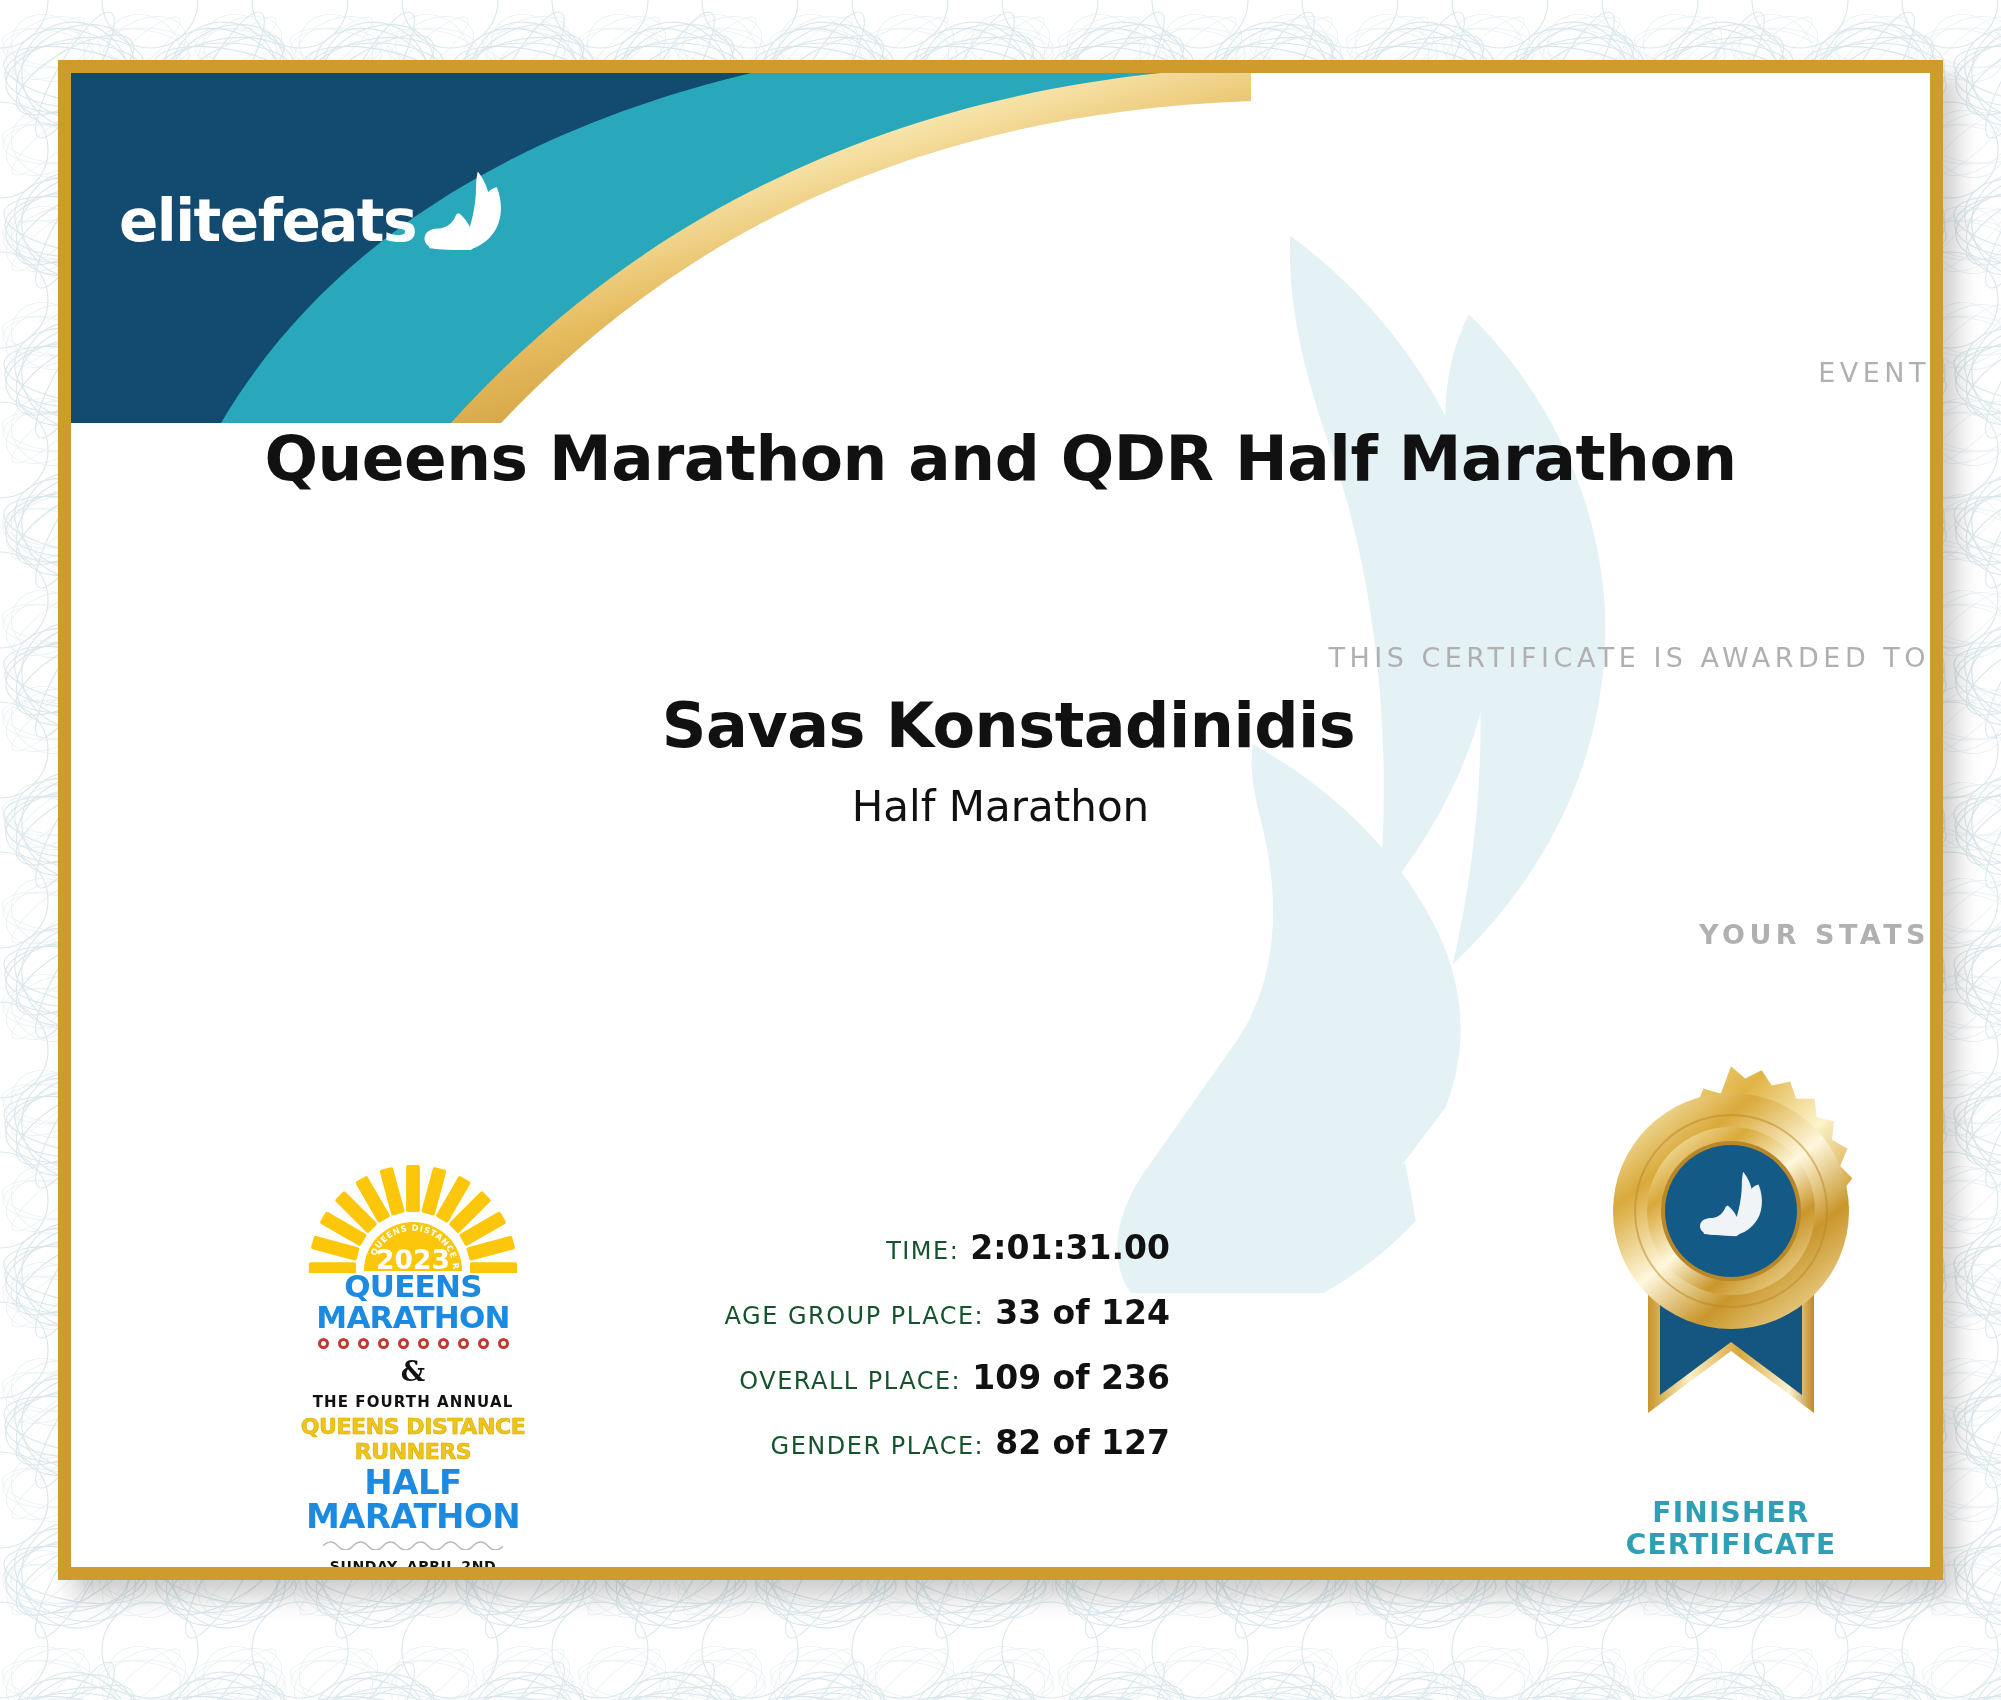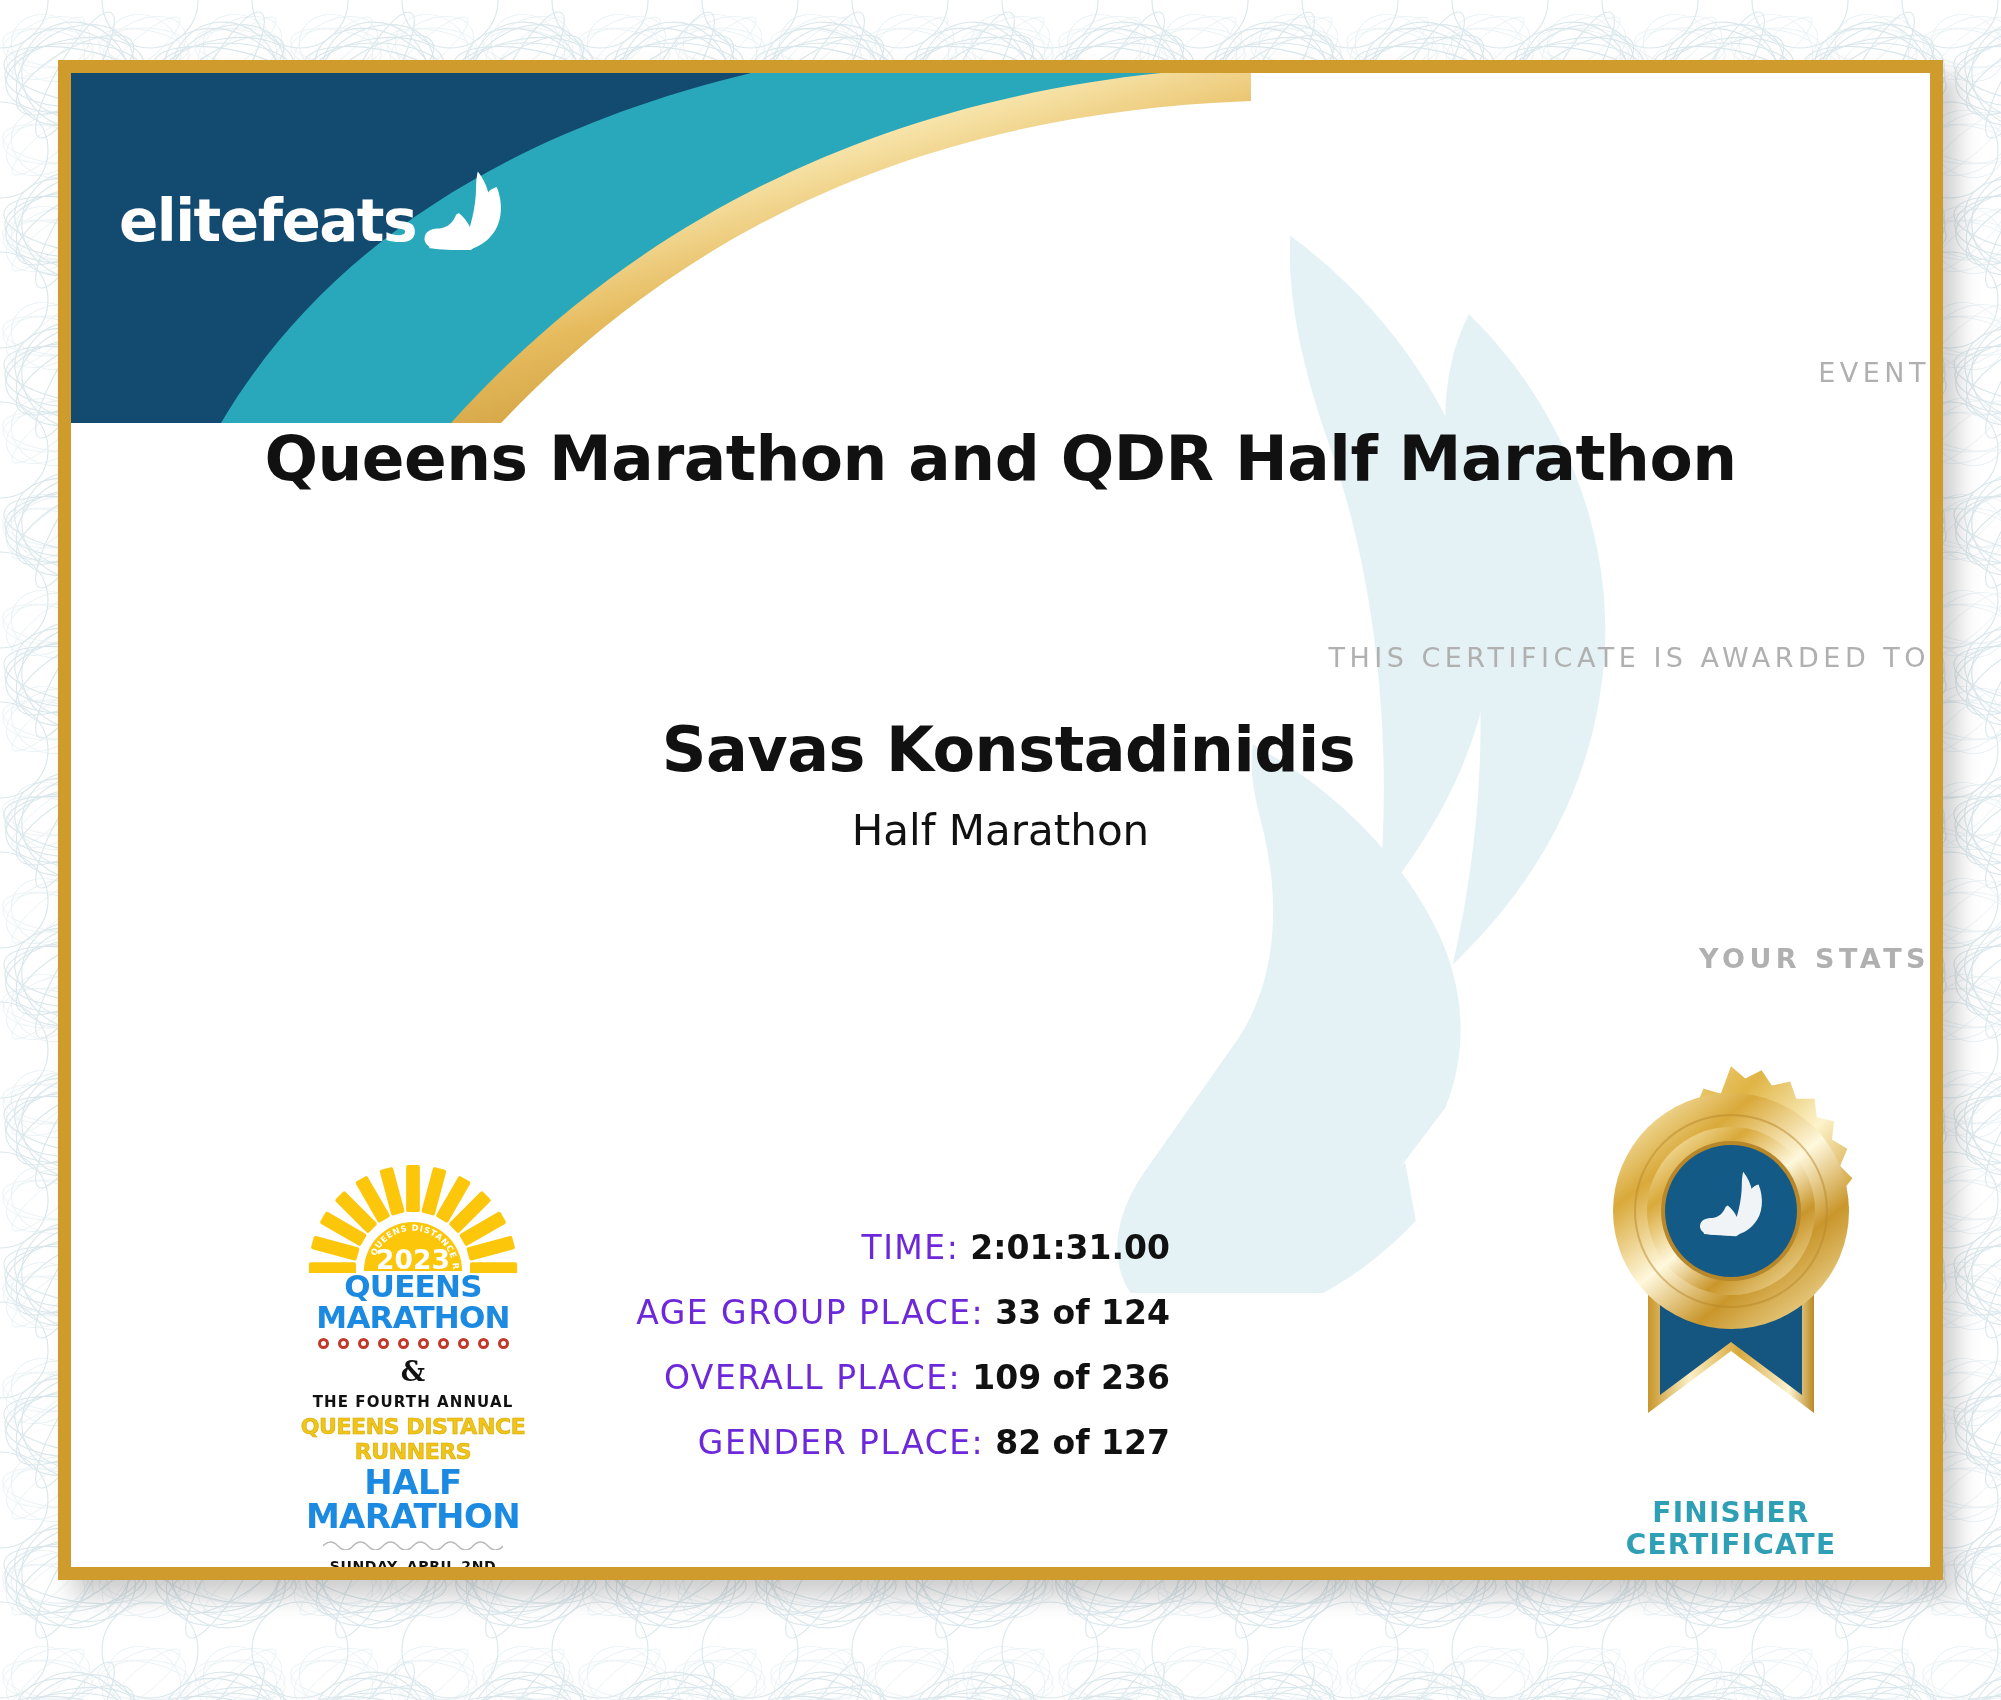--- a/index.html
+++ b/index.html
@@ -65,21 +65,21 @@
     font-family:"DejaVu Sans", sans-serif;
   }
 
   
   #stats-block{position:absolute; left:0; top:1155px; width:100%; z-index:5;}
   .stat-row{
     display:flex;justify-content:flex-end;align-items:baseline;
     padding-right:760px;margin-bottom:26px;
   }
   .stat-label{
-    color:#6d28d9;font-size:33px;letter-spacing:1.5px;font-weight:400;
+    color:#14532d;font-size:24px;letter-spacing:1.5px;font-weight:400;
     font-family:"DejaVu Sans", sans-serif;
   }
   .stat-value{
     color:#111111;font-size:33px;font-weight:700;margin-left:11px;
     font-family:"DejaVu Sans", sans-serif;
   }
 
   
   #qm-logo{position:absolute;left:222px;top:1090px;width:240px;z-index:5;text-align:center;}
   #qm-sun{width:240px;height:110px;display:block;}
@@ -186,21 +186,21 @@
     </svg>
   </div>
 
   <div class="content">
     <div class="kicker" style="margin-top:284px;">EVENT</div>
 
     <div class="event-title" style="margin-top:34px;">Queens Marathon and QDR Half Marathon</div>
 
     <div class="kicker" style="margin-top:147px;">THIS CERTIFICATE IS AWARDED TO</div>
 
-    <div class="recipient" style="margin-top:40px;padding-left:16px;">Savas Konstadinidis</div>
+    <div class="recipient" style="margin-top:16px;padding-left:16px;">Savas Konstadinidis</div>
 
     <div class="distance" style="margin-top:20px;">Half Marathon</div>
 
     <div class="kicker" style="margin-top:88px;font-weight:bold;">YOUR STATS</div>
   </div>
 
   <div id="stats-block">
     <div class="stat-row">
       <span class="stat-label">TIME:</span>
       <span class="stat-value">2:01:31.00</span>

